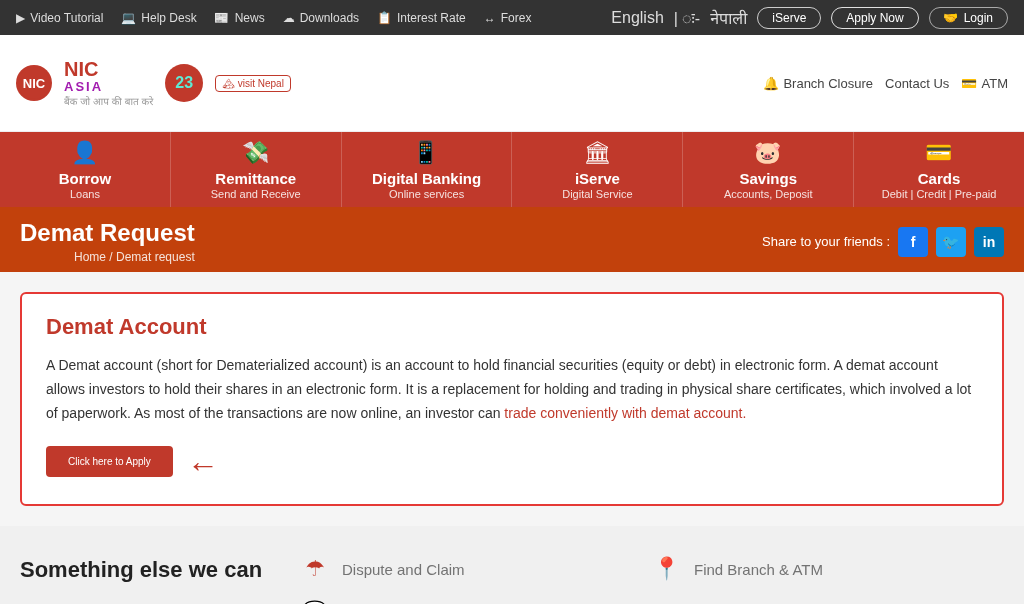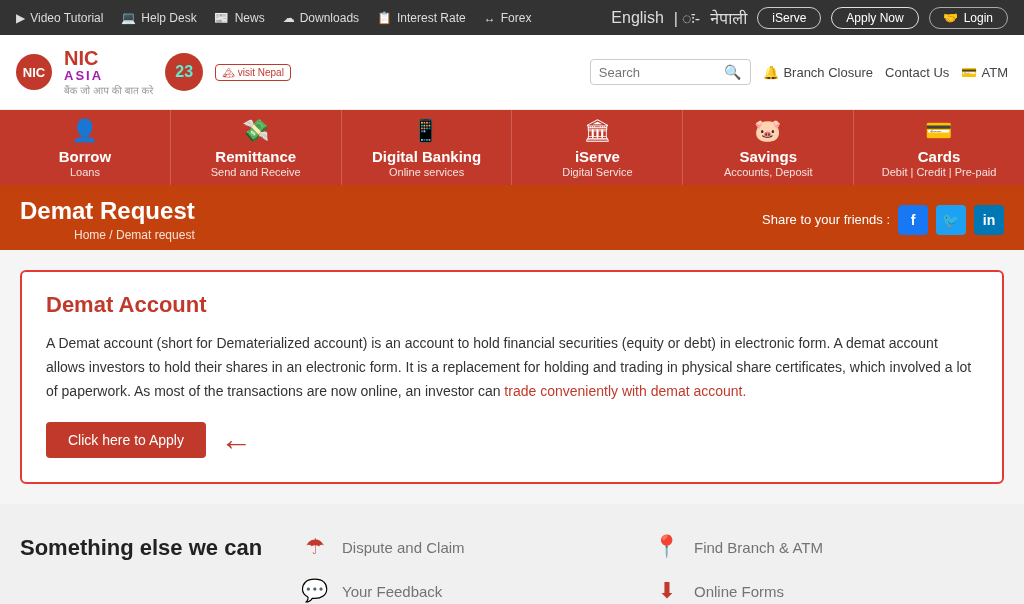--- a/index.html
+++ b/index.html
@@ -34,21 +34,21 @@
     .top-btn.login { display: flex; align-items: center; gap: 5px; }
 
     
     .header {
       background: #fff;
       display: flex;
       align-items: center;
       justify-content: space-between;
       padding: 8px 16px;
       border-bottom: 1px solid #eee;
-      height: 75px;
+      height: 97px;
       gap: 8px;
     }
     .logo-area { display: flex; align-items: center; gap: 12px; }
     .logo-text {
       display: flex; flex-direction: column; align-items: flex-start;
     }
     .logo-icon {
       width: 36px; height: 36px;
       background: #c0392b;
       border-radius: 50%;
@@ -141,21 +141,21 @@
       margin-bottom: 18px;
     }
     .demat-text a { color: #c0392b; text-decoration: none; }
     .apply-btn-area { display: flex; align-items: center; gap: 14px; }
     .apply-btn {
       background: #c0392b;
       color: #fff;
       border: none;
       padding: 10px 22px;
       border-radius: 4px;
-      font-size: 14px;
+      font-size: 10px;
       cursor: pointer;
       font-weight: 500;
     }
     .arrow-icon {
       color: #c0392b;
       font-size: 28px;
     }
 
     
     .bottom-section {
@@ -258,24 +258,20 @@
       <span style="color:#c0392b;font-size:20px;font-weight:900;line-height:1;">NIC</span>
       <span style="color:#a21caf;font-size:13px;font-weight:900;letter-spacing:2px;">ASIA</span>
       <span style="color:#999;font-size:10px;">बैंक जो आप की बात करे</span>
     </div>
     <div class="badge-23">23</div>
     <div class="visit-nepal">
       🏔 <span>visit Nepal</span>
     </div>
   </div>
   <div class="header-right">
-    <div class="search-box">
-      <input type="text" placeholder="Search" style="">
-      <span style="color:#666;">🔍</span>
-    </div>
     <div class="header-links">
       <span>
         <span class="bell-icon">🔔</span>
         <span>Branch Closure</span>
       </span>
       <span>Contact Us</span>
       <span>
         <span class="atm-icon">💳</span>
         <span>ATM</span>
       </span>

